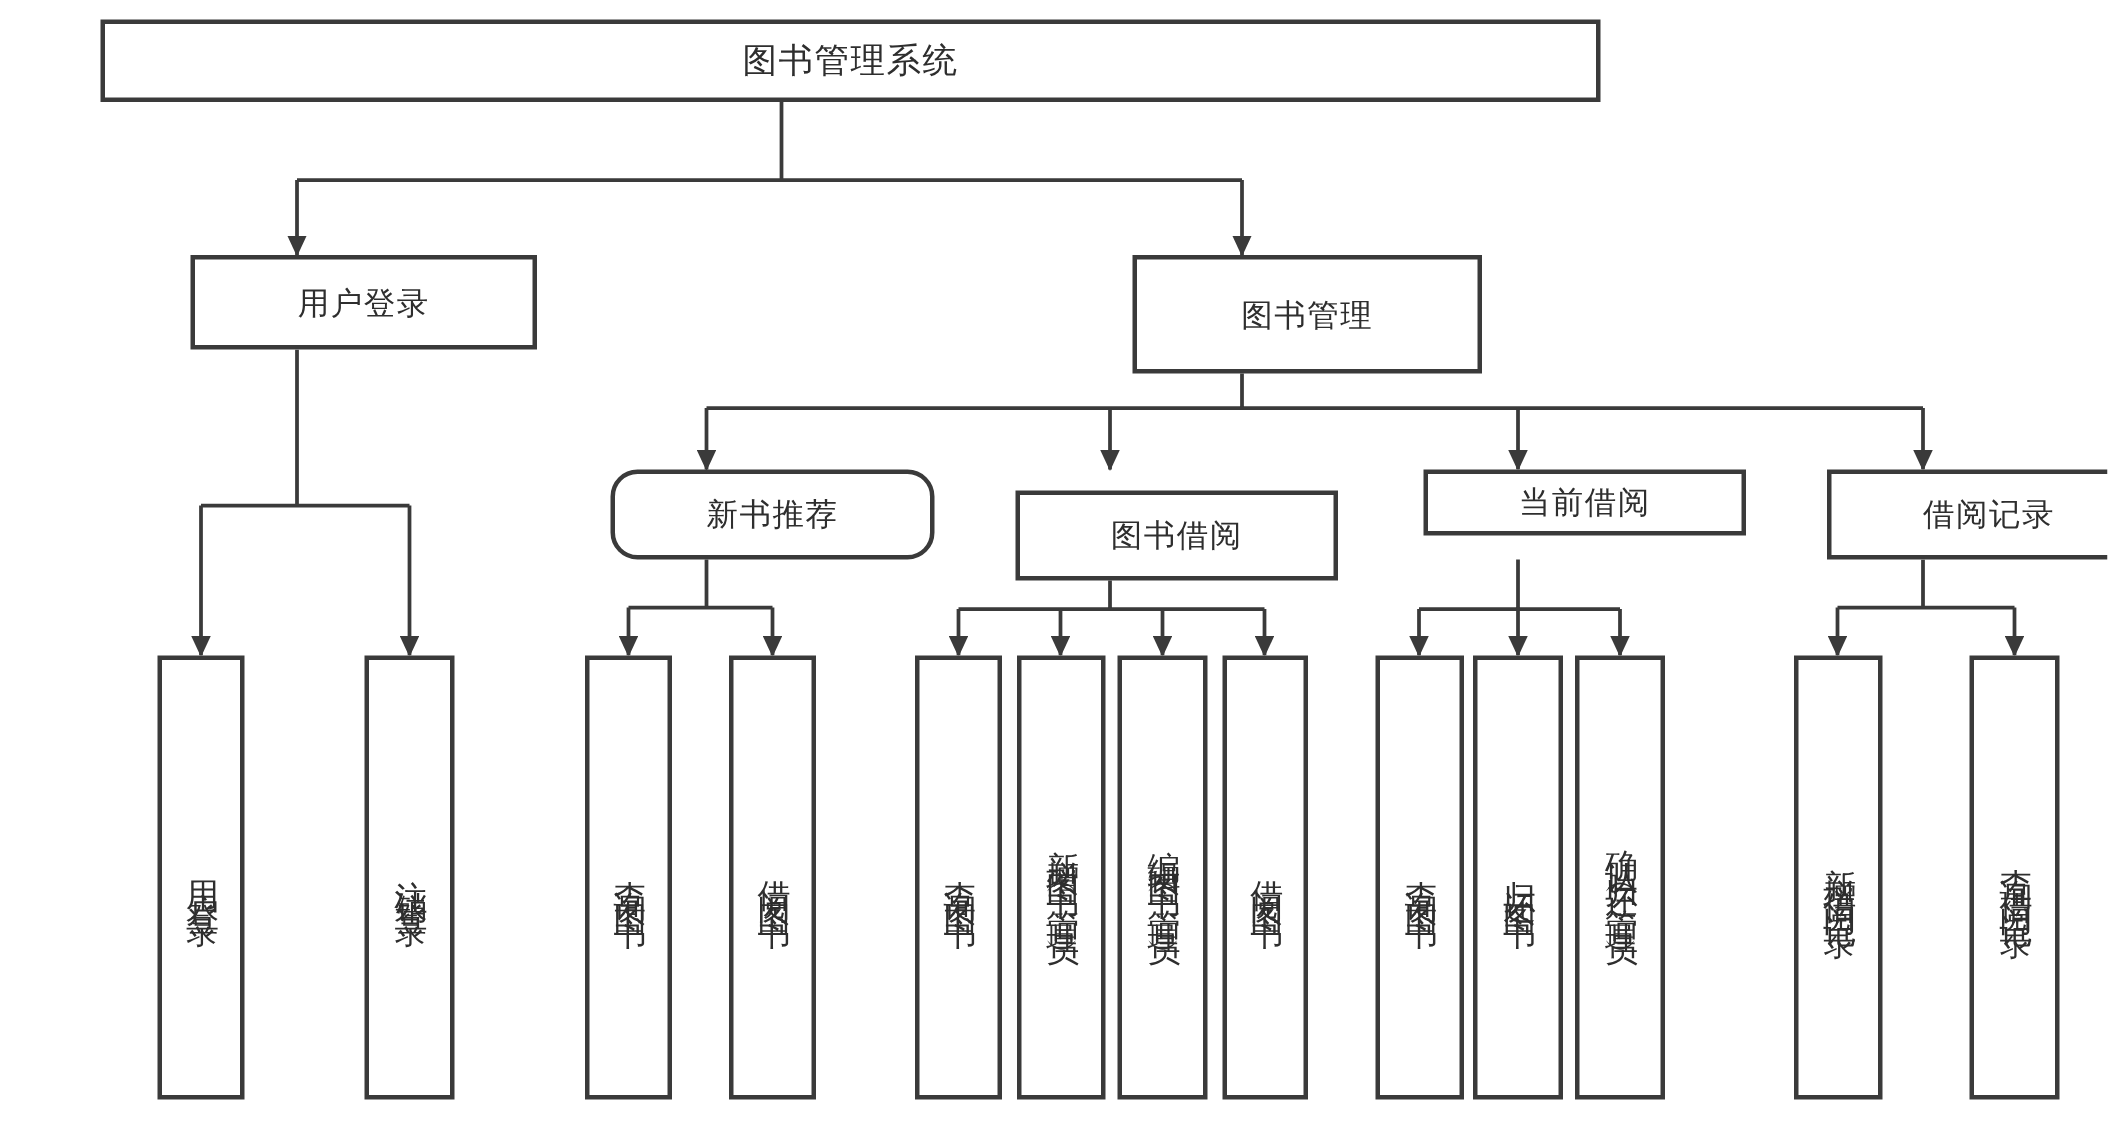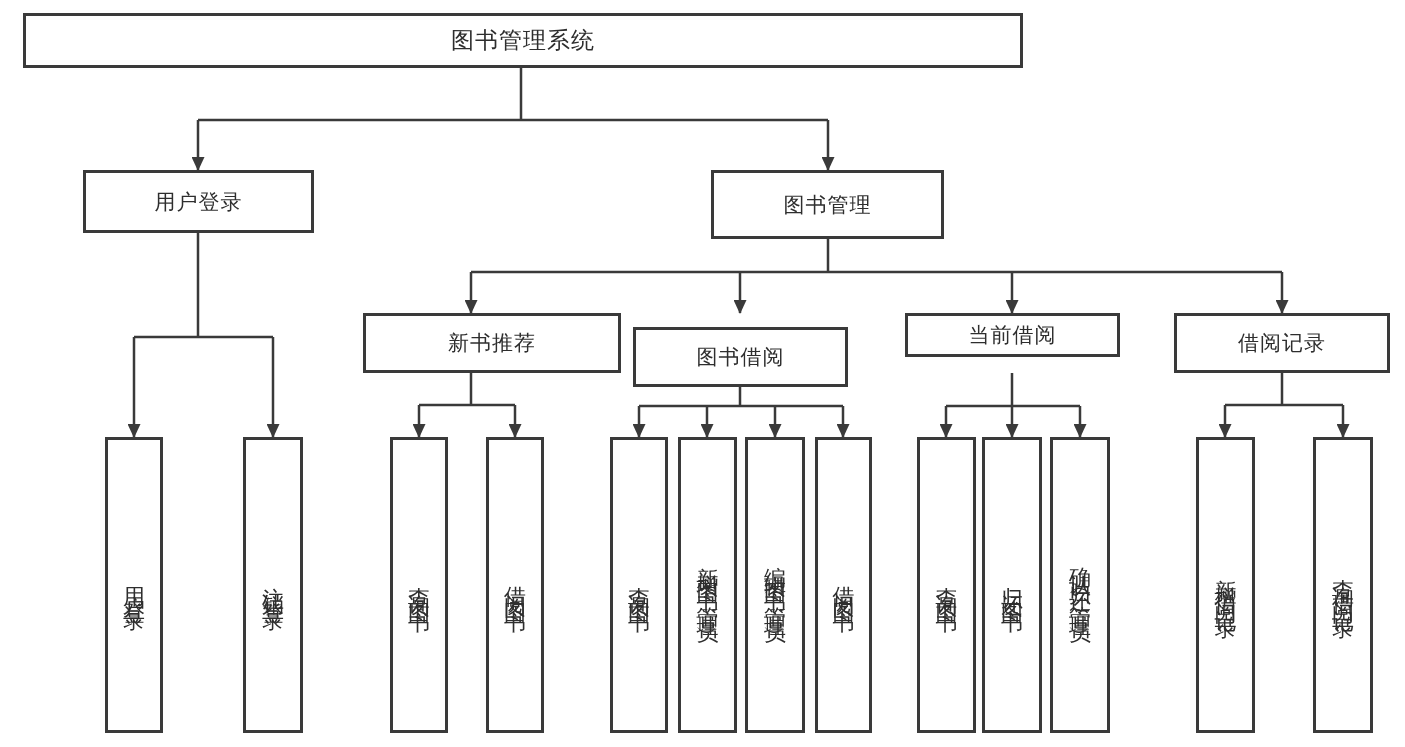--- a/index.html
+++ b/index.html
@@ -23,21 +23,21 @@
     background: #ffffff;
     border: 3px solid #3a3a3a;
     color: #2e2e2e;
     display: flex;
     align-items: center;
     justify-content: center;
     text-align: center;
     z-index: 2;
     overflow: hidden;
   }
-  .h-node { font-size: 21px; letter-spacing: 1px; white-space: nowrap; }
+  .h-node { font-size: 21px; letter-spacing: 1px; white-space: nowrap; margin-left: 44px; }
   .root-node { font-size: 23px; }
   .v-node {
     writing-mode: vertical-rl;
     text-orientation: mixed;
     font-size: 22px;
     letter-spacing: 8px;
     line-height: 1;
     padding: 8px 0;
   }
   #watermark {
@@ -90,23 +90,23 @@
       <path d="M1012,406 V437" marker-end="url(#arrow)"></path>
       <path d="M1080,406 V437" marker-end="url(#arrow)"></path>
       <path d="M1225,405 V437" marker-end="url(#arrow)"></path>
       <path d="M1343,405 V437" marker-end="url(#arrow)"></path>
     </g>
   </svg>
 
   <div class="node h-node root-node" style="left:23px; top:13px; width:1000px; height:55px;">图书管理系统</div>
 
   <div class="node h-node" style="left:83px; top:170px; width:231px; height:63px;">用户登录</div>
-  <div class="node h-node" style="left:711px; top:170px; width:233px; height:69px;">图书管理</div>
+  <div class="node h-node" style="left:711px; top:170px; width:233px; height:79px;">图书管理</div>
 
-  <div class="node h-node" style="left:363px; top:313px; width:258px; height:60px;">新书推荐</div>
+  <div class="node h-node" style="left:363px; top:313px; width:216px; height:60px;border-radius:18px;">新书推荐</div>
   <div class="node h-node" style="left:633px; top:327px; width:215px; height:60px;">图书借阅</div>
   <div class="node h-node" style="left:905px; top:313px; width:215px; height:44px;">当前借阅</div>
   <div class="node h-node" style="left:1174px; top:313px; width:216px; height:60px;">借阅记录</div>
 
   <div class="node v-node" style="left:105px; top:437px; width:58px; height:296px;">用户登录</div>
   <div class="node v-node" style="left:243px; top:437px; width:60px; height:296px;">注销登录</div>
 
   <div class="node v-node" style="left:390px; top:437px; width:58px; height:296px;">查询图书</div>
   <div class="node v-node" style="left:486px; top:437px; width:58px; height:296px;">借阅图书</div>
 

